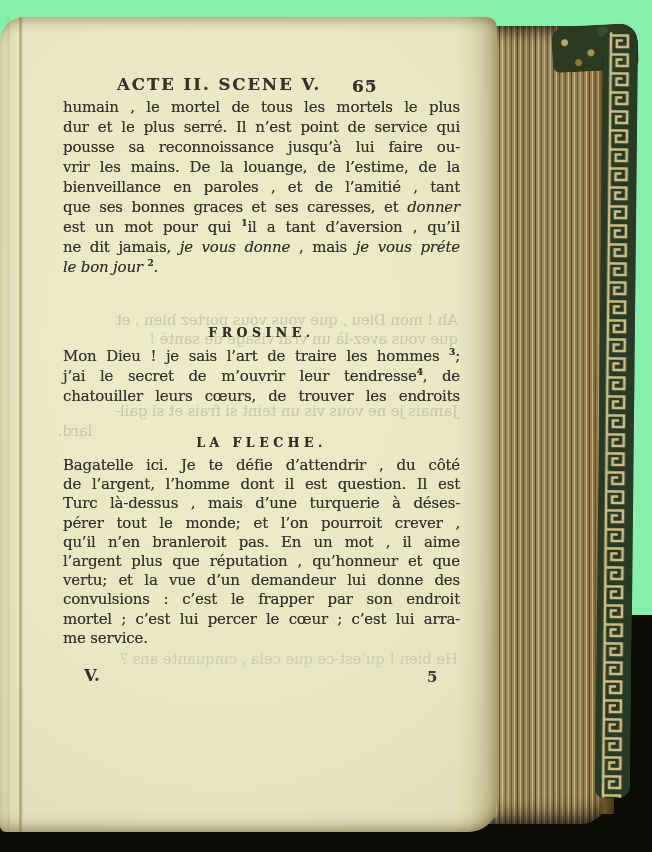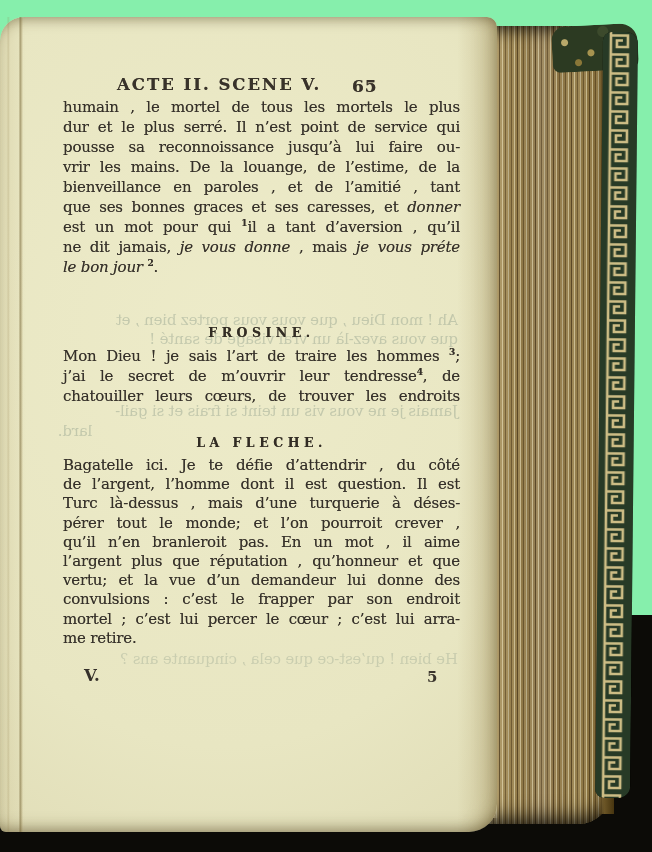--- a/index.html
+++ b/index.html
@@ -192,21 +192,21 @@
         <div id="b4" class="tblock">
           <div class="line j"><span>Bagatelle ici. Je te défie d’attendrir , du côté</span></div>
           <div class="line j"><span>de l’argent, l’homme dont il est question. Il est</span></div>
           <div class="line j"><span>Turc là-dessus , mais d’une turquerie à déses-</span></div>
           <div class="line j"><span>pérer tout le monde; et l’on pourroit crever ,</span></div>
           <div class="line j"><span>qu’il n’en branleroit pas. En un mot , il aime</span></div>
           <div class="line j"><span>l’argent plus que réputation , qu’honneur et que</span></div>
           <div class="line j"><span>vertu; et la vue d’un demandeur lui donne des</span></div>
           <div class="line j"><span>convulsions : c’est le frapper par son endroit</span></div>
           <div class="line j"><span>mortel ; c’est lui percer le cœur ; c’est lui arra-</span></div>
-          <div class="line"><span>me retire.</span></div>
+          <div class="line"><span>me service.</span></div>
         </div>
       </div>
 
     <span id="fsig">V.</span>
     <span id="fnum">5</span>
   </div>
 
 </div>
 
 </body></html>

